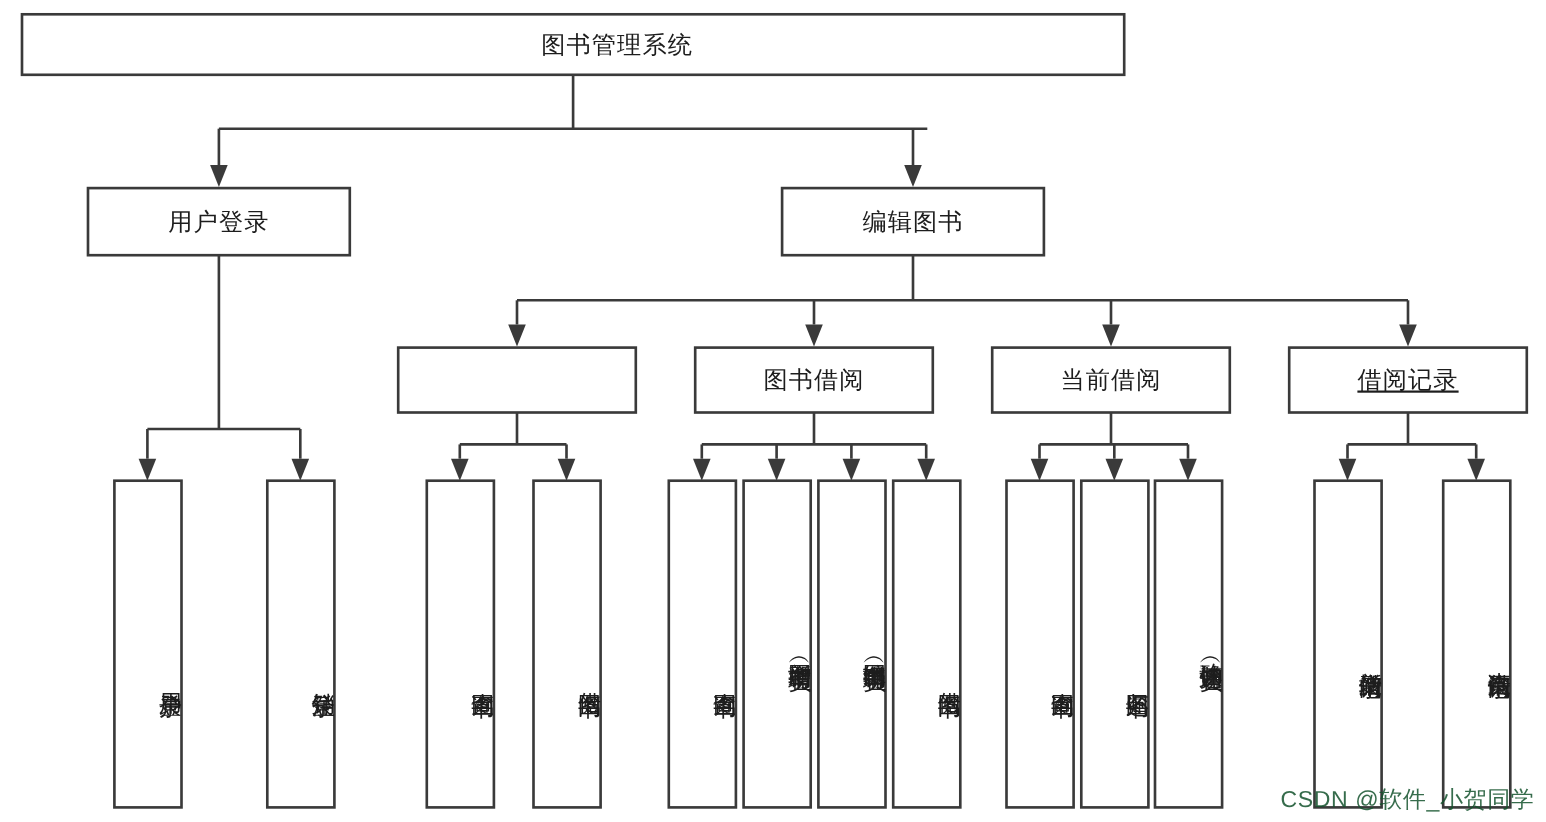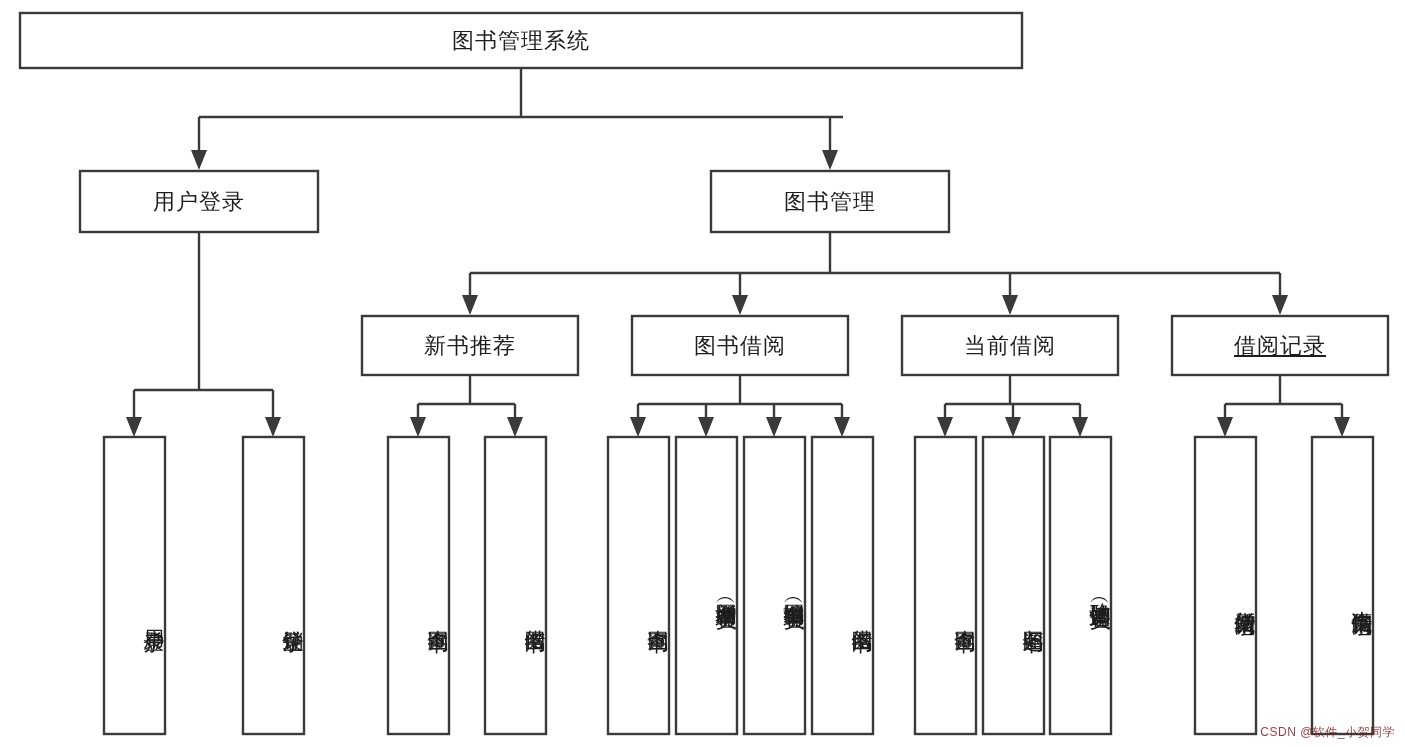--- a/index.html
+++ b/index.html
@@ -65,22 +65,22 @@
     font-size: 22px;
     color: #1d1d1d;
     letter-spacing: 1px;
     pointer-events: none;
   }
   #watermark {
     position: absolute;
     right: 10px;
     bottom: 6px;
     font-family: "Liberation Sans", "DejaVu Sans", sans-serif;
-    font-size: 12px;
-    color: #7f1d1d;
+    font-size: 21px;
+    color: #14532d;
     opacity: 0.85;
     letter-spacing: 0.5px;
     white-space: nowrap;
   }
 </style>
 </head>
 <body>
 
 <div id="diagram-root">
 
@@ -172,26 +172,25 @@
     <rect class="node-box" x="812" y="437" width="61" height="297"></rect>
 
     <rect class="node-box" x="915" y="437" width="61" height="297"></rect>
     <rect class="node-box" x="983" y="437" width="61" height="297"></rect>
     <rect class="node-box" x="1050" y="437" width="61" height="297"></rect>
 
     <rect class="node-box" x="1195" y="437" width="61" height="297"></rect>
     <rect class="node-box" x="1312" y="437" width="61" height="297"></rect>
   </svg>
 
-  <div class="hlabel-wrap" style="left:20px; top:13px; width:1002px; height:55px;">图书管理系统</div>
+  <div class="hlabel-wrap" style="left:20px; top:13px; width:1002px; height:55px;padding-left:40px;">图书管理系统</div>
 
   <div class="hlabel-wrap" style="left:80px; top:171px; width:238px; height:61px;">用户登录</div>
-  <div class="hlabel-wrap" style="left:711px; top:171px; width:238px; height:61px;">图书管理</div>
-
-  <div class="hlabel-wrap" style="left:362px; top:316px; width:216px; height:59px;">新书推荐</div>
+  <div class="hlabel-wrap" style="left:711px; top:171px; width:238px; height:61px;">编辑图书</div>
+
   <div class="hlabel-wrap" style="left:902px; top:316px; width:216px; height:59px;">当前借阅</div>
   <div class="hlabel-wrap" style="left:632px; top:316px; width:216px; height:59px;">图书借阅</div>
   <div class="hlabel-wrap" style="left:1172px; top:316px; width:216px; height:59px;text-decoration:underline;">借阅记录</div>
 
   <div class="vlabel-wrap" style="left:104px; top:495px; width:61px; height:239px;">用户登录</div>
   <div class="vlabel-wrap" style="left:243px; top:495px; width:61px; height:239px;">注销登录</div>
 
   <div class="vlabel-wrap" style="left:388px; top:495px; width:61px; height:239px;">查询图书</div>
   <div class="vlabel-wrap" style="left:485px; top:495px; width:61px; height:239px;">借阅图书</div>
 

